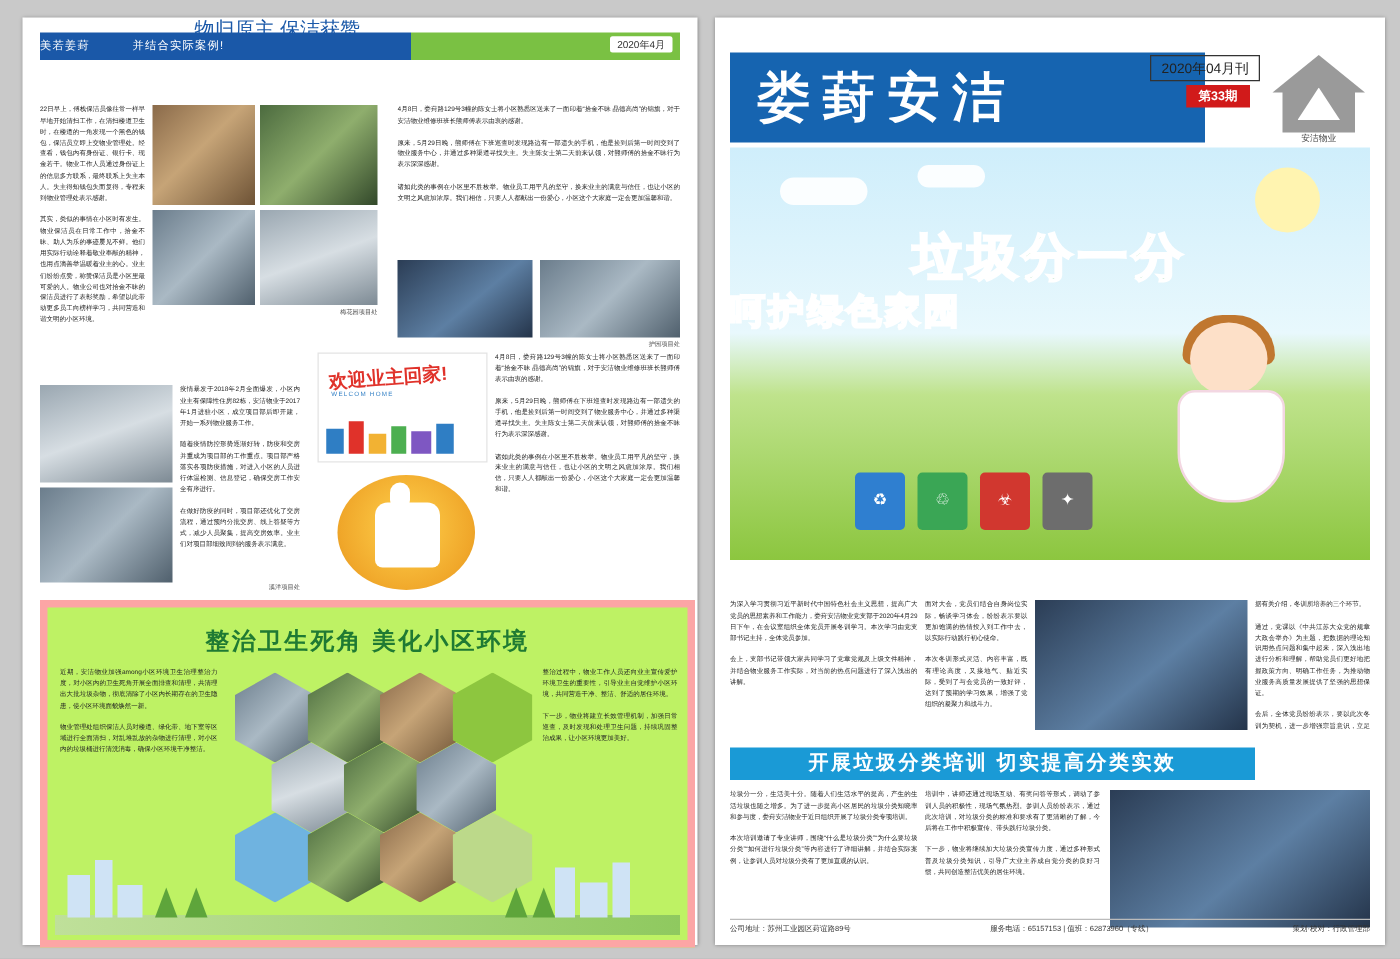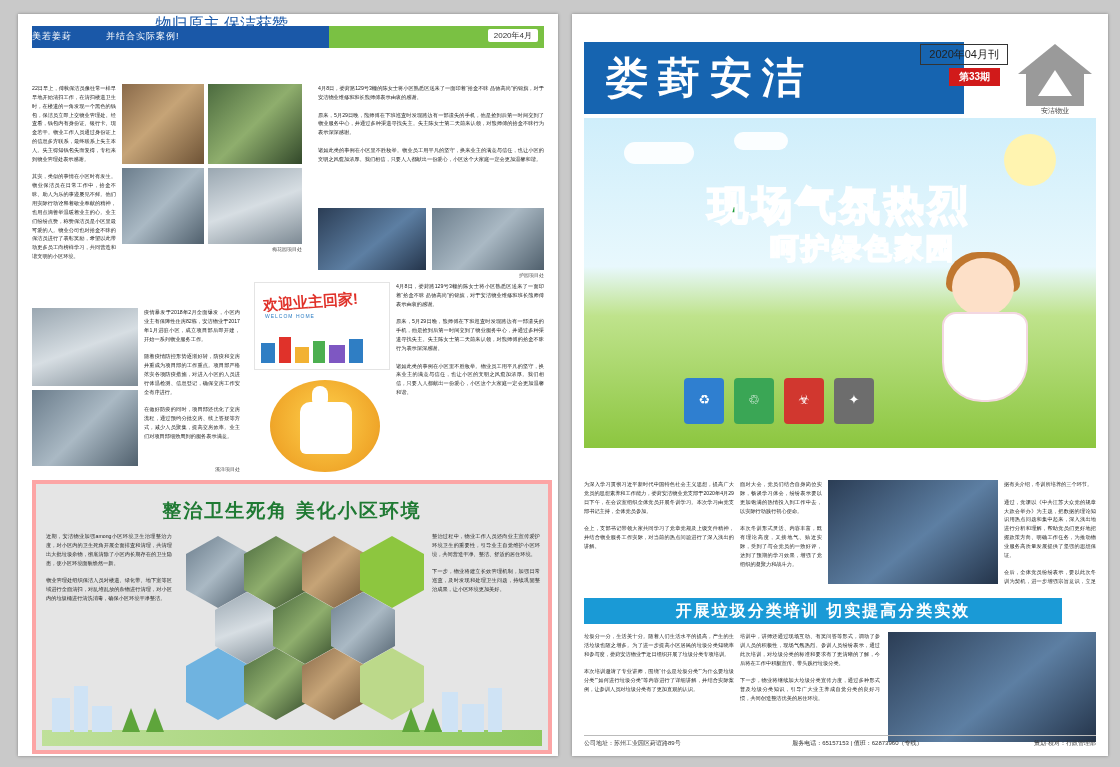--- a/index.html
+++ b/index.html
@@ -33,21 +33,21 @@
   .wl-houses{position:absolute;left:6px;bottom:6px;width:110px;height:26px;}
   .wl-houses i{position:absolute;bottom:0;display:block;}
 
   
   .thumb{position:absolute;width:110px;height:92px;}
   .thumb .circle{position:absolute;left:0;top:0;width:110px;height:92px;border-radius:50%;background:radial-gradient(circle at 50% 45%,#ffd24d,#f0a72a 70%,#d98e18);}
   .thumb .hand{position:absolute;left:30px;top:22px;width:52px;height:52px;background:#fff;border-radius:10px 10px 6px 6px;}
   .thumb .hand:before{content:"";position:absolute;left:12px;top:-16px;width:16px;height:22px;background:#fff;border-radius:8px;}
 
   
-  .feature{position:absolute;left:14px;top:466px;width:512px;height:266px;border:4px solid #fca5a5;background:#e5e5e5;}
+  .feature{position:absolute;left:14px;top:466px;width:512px;height:266px;border:6px solid #fca5a5;background:#bef264;}
   .feat-title{position:absolute;left:0;right:0;top:14px;text-align:center;font-size:19px;font-weight:bold;color:#1f7a33;letter-spacing:2px;}
   .hexgrid{position:absolute;left:150px;top:52px;width:240px;height:200px;}
   .hex{position:absolute;width:64px;height:72px;clip-path:polygon(50% 0,100% 25%,100% 75%,50% 100%,0 75%,0 25%);}
   .skyline{position:absolute;left:6px;bottom:4px;width:500px;height:70px;}
   .sk-b{position:absolute;bottom:14px;background:#cfe3f5;}
   .ground{position:absolute;left:0;right:0;bottom:0;height:16px;background:linear-gradient(90deg,#bfe09a,#8fc95f);}
   .tree{position:absolute;bottom:14px;width:0;height:0;border-left:9px solid transparent;border-right:9px solid transparent;border-bottom:24px solid #5ea53b;}
 
   
   .masthead{position:absolute;left:12px;top:28px;width:512px;height:86px;}
@@ -59,31 +59,31 @@
   .logo .roof{position:absolute;left:0;top:0;width:0;height:0;border-left:37px solid transparent;border-right:37px solid transparent;border-bottom:30px solid #9a9a9a;}
   .logo .body{position:absolute;left:8px;top:28px;width:58px;height:34px;background:#9a9a9a;}
   .logo .inner{position:absolute;left:20px;top:26px;width:34px;height:26px;background:#fff;clip-path:polygon(50% 0,100% 100%,0 100%);}
   .logo .txt{position:absolute;left:0;right:0;top:62px;text-align:center;font-size:7px;color:#444;}
   .mast-rule{position:absolute;left:0;top:76px;width:512px;font-size:6.5px;color:#333;text-align:center;}
 
   .bigad{position:absolute;left:12px;top:104px;width:512px;height:330px;overflow:hidden;background:linear-gradient(180deg,#cfeefb 0%,#e8f8fd 45%,#bfe38c 60%,#8cc63f 100%);}
   .bigad .sun{position:absolute;right:40px;top:16px;width:52px;height:52px;border-radius:50%;background:#fff4b0;}
   .bigad .cloud{position:absolute;background:#fff;border-radius:20px;opacity:.9;}
   .ad-title1{position:absolute;left:0;right:0;top:60px;text-align:center;font-size:40px;font-weight:bold;color:#1f9d3a;-webkit-text-stroke:2px #fff;letter-spacing:4px;font-family:"DejaVu Serif","Liberation Serif",serif;}
-  .ad-title2{position:absolute;left:0;right:0;top:112px;text-align:center;font-size:28px;font-weight:bold;color:#0f8f74;-webkit-text-stroke:2px #fff;letter-spacing:3px;font-family:Liberation Serif, serif;margin-left:47px;}
+  .ad-title2{position:absolute;left:0;right:0;top:112px;text-align:left;font-size:28px;font-weight:bold;color:#0f8f74;-webkit-text-stroke:2px #fff;letter-spacing:3px;font-family:Liberation Serif, serif;}
   .bins{position:absolute;left:100px;bottom:18px;width:190px;height:52px;}
   .bin{position:absolute;top:0;width:40px;height:46px;border-radius:4px;}
   .bin span{position:absolute;left:0;right:0;top:14px;text-align:center;color:#fff;font-size:13px;}
   .girl{position:absolute;right:54px;bottom:40px;width:118px;height:150px;}
   .girl .head{position:absolute;left:28px;top:0;width:62px;height:58px;border-radius:50%;background:#fde0c8;}
   .girl .hair{position:absolute;left:22px;top:-6px;width:74px;height:40px;border-radius:40px 40px 10px 10px;background:#c0772f;}
   .girl .dress{position:absolute;left:18px;top:54px;width:82px;height:86px;border-radius:14px 14px 40px 40px;background:#fff;border:2px solid #f3d7e2;}
 
   .rh1{position:absolute;left:12px;top:440px;width:512px;text-align:center;font-size:17px;font-weight:bold;color:#1a58a8;letter-spacing:2px;}
-  .rh2{position:absolute;left:12px;top:584px;width:478px;height:26px;background:#1a9ad6;color:#fff;text-align:center;font-size:16px;font-weight:bold;letter-spacing:2px;line-height:26px;}
+  .rh2{position:absolute;left:12px;top:584px;width:420px;height:26px;background:#1a9ad6;color:#fff;text-align:center;font-size:16px;font-weight:bold;letter-spacing:2px;line-height:26px;}
 
   .footer{position:absolute;left:12px;bottom:8px;width:512px;border-top:1px solid #bbb;padding-top:3px;font-size:6px;color:#333;display:flex;justify-content:space-between;}
 </style>
 </head>
 <body>
 
 <div class="page">
 
   <div class="sheet left">
 
@@ -203,21 +203,21 @@
           <div class="inner"></div>
         <div class="txt">安洁物业</div>
       </div>
       <div class="mast-rule">■ 主办：苏州工业园区娄葑安洁物业管理有限公司   ■ 协办：安洁党支部/工会/团支部/机关   ■ 网址：http://www.loufeng-anjie.com</div>
     </div>
 
     <div class="bigad">
       <div class="sun"></div>
       <div class="cloud" style="left:40px;top:24px;width:70px;height:22px;"></div>
       <div class="cloud" style="left:150px;top:14px;width:54px;height:18px;"></div>
-      <div class="ad-title1">现场气氛热烈</div>
+      <div class="ad-title1">垃圾分一分</div>
       <div class="ad-title2">呵护绿色家园</div>
 
       <div class="girl">
         <div class="hair"></div>
           <div class="head"></div>
           <div class="dress"></div>
       </div>
 
       <div class="bins">
         <div class="bin" style="left:0;background:#2f7fd0;">

